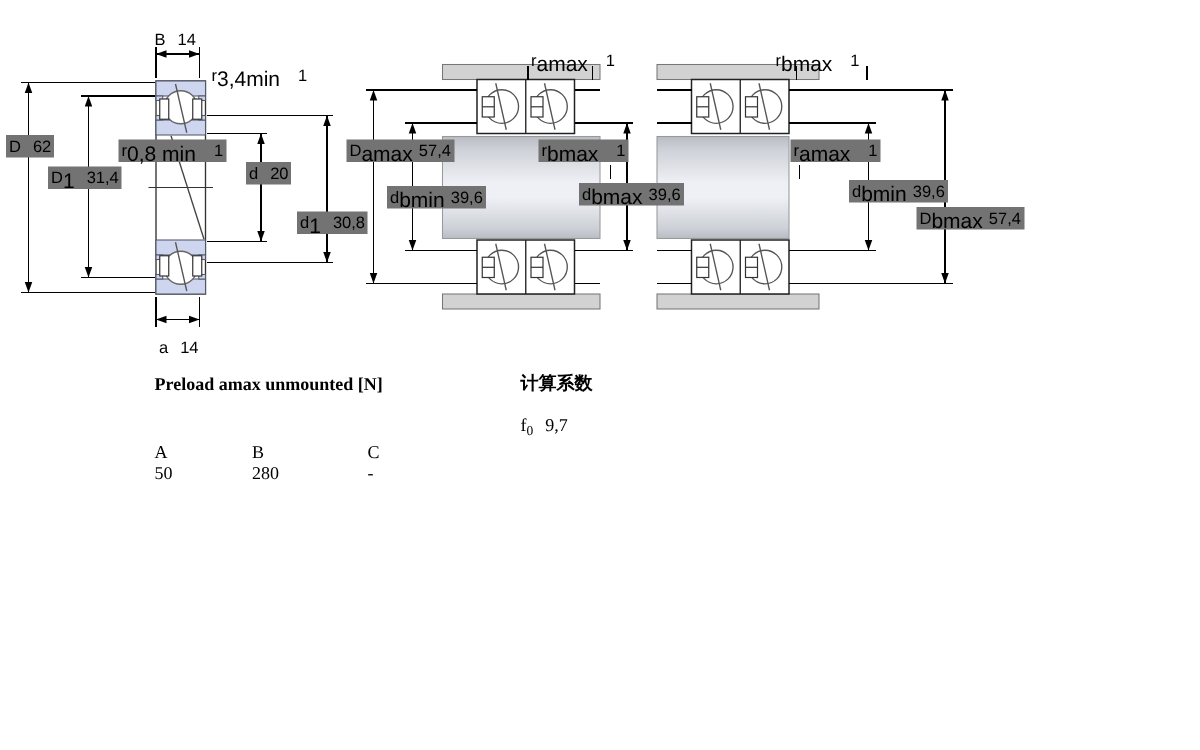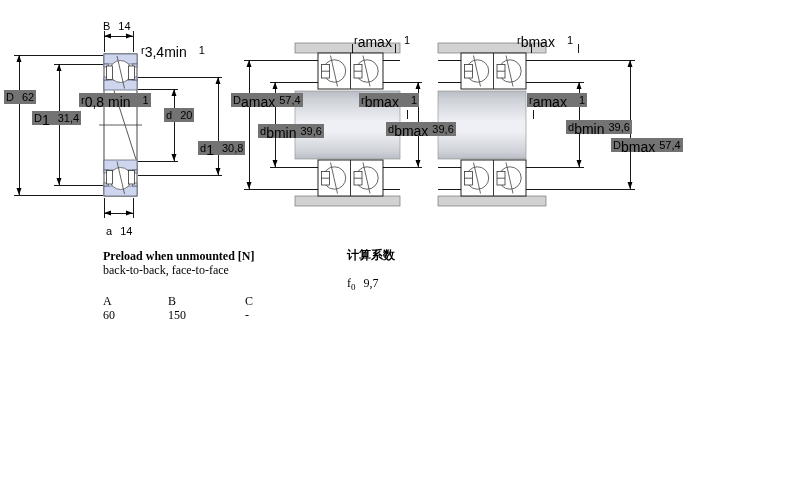--- a/index.html
+++ b/index.html
@@ -199,28 +199,27 @@
 <div class="dim g4 bg" style="left:231px;top:93px"><span>D</span><span class="sub">amax</span><span class="val">57,4</span></div>
 <div class="dim g12 bg" style="left:359px;top:93px"><span>r</span><span class="sub">bmax</span><span class="val">1</span></div>
 <div class="dim g4 bg" style="left:258px;top:124px"><span>d</span><span class="sub">bmin</span><span class="val">39,6</span></div>
 <div class="dim g4 bg" style="left:386px;top:122px"><span>d</span><span class="sub">bmax</span><span class="val">39,6</span></div>
 
 <div class="dim g12" style="left:517px;top:33px"><span>r</span><span class="sub">bmax</span><span class="val">1</span></div>
 <div class="dim g12 bg" style="left:527px;top:93px"><span>r</span><span class="sub">amax</span><span class="val">1</span></div>
 <div class="dim g4 bg" style="left:566px;top:120px"><span>d</span><span class="sub">bmin</span><span class="val">39,6</span></div>
 <div class="dim g4 bg" style="left:611px;top:138px"><span>D</span><span class="sub">bmax</span><span class="val">57,4</span></div>
 
-<div class="serif bold" style="left:103px;top:249px">Preload when unmounted [N]</div>
-<div class="serif" style="left:103px;top:263px">back-to-back, face-to-face</div>
+<div class="serif bold" style="left:103px;top:249px">Preload amax unmounted [N]</div>
 <div class="prow" style="left:103px;top:294px">
   <span class="c0">A</span>
   <span class="c1">B</span>
   <span>C</span>
 </div>
 <div class="prow" style="left:103px;top:308px">
-  <span class="c0">60</span>
-  <span class="c1">150</span>
+  <span class="c0">50</span>
+  <span class="c1">280</span>
   <span>-</span>
 </div>
 <div class="serif bold" style="left:347px;top:248px">计算系数</div>
 <div class="serif" style="left:347px;top:276px"><span>f</span><span class="sub">0</span><span class="val">9,7</span></div>
 
 </div>
 
 </body></html>

